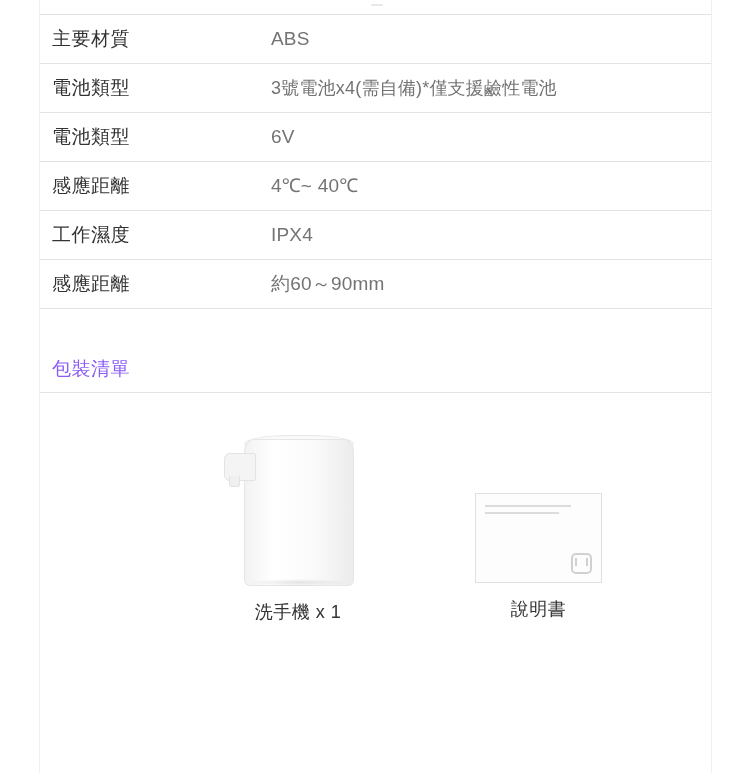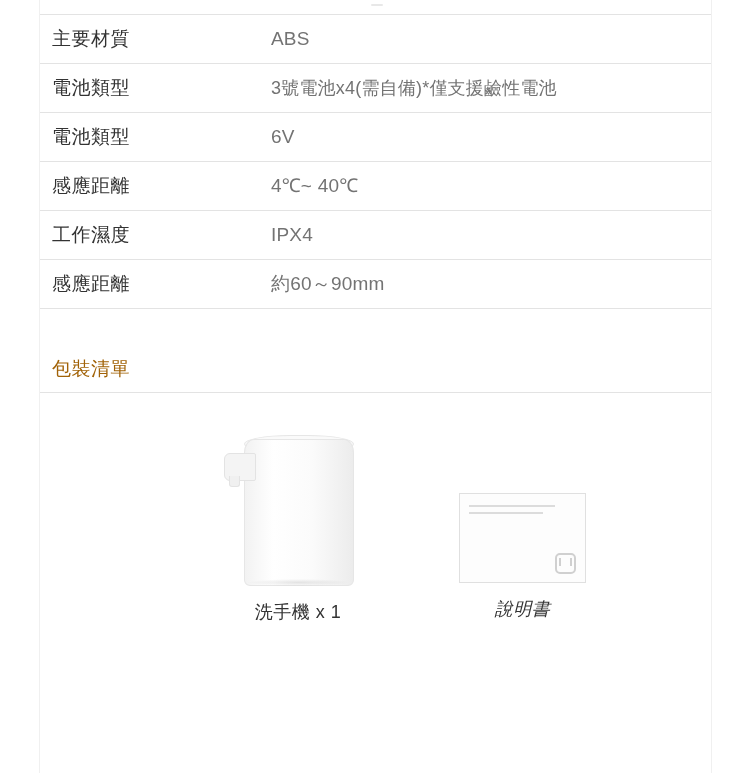--- a/index.html
+++ b/index.html
@@ -66,21 +66,21 @@
   .spec-table tr.row-battery td.value {
     font-size: 18px;
   }
 
   
   .section-heading {
     margin-top: 46px;
     padding-left: 12px;
     font-size: 19px;
     line-height: 28px;
-    color: #a16207;
+    color: #8b5cf6;
     letter-spacing: 0.5px;
   }
   .section-rule {
     margin-top: 9px;
     height: 1px;
     background: #e3e3e3;
     width: 100%;
   }
 
   
@@ -158,24 +158,23 @@
     position: absolute;
     left: 40px;
     top: 158px;
     width: 100px;
     height: 7px;
     background: radial-gradient(ellipse at center, rgba(0,0,0,0.10) 0%, rgba(0,0,0,0) 72%);
   }
 
   
   .pkg-manual {
-    left: 390px;
+    left: 406px;
     top: 72px;
     width: 185px;
-    font-style: italic;
   }
   .manual {
     position: relative;
     width: 125px;
     height: 88px;
     margin: 0 auto;
     background: #fdfdfd;
     border: 1px solid #e0e0e0;
   }
   .manual .m-line {

